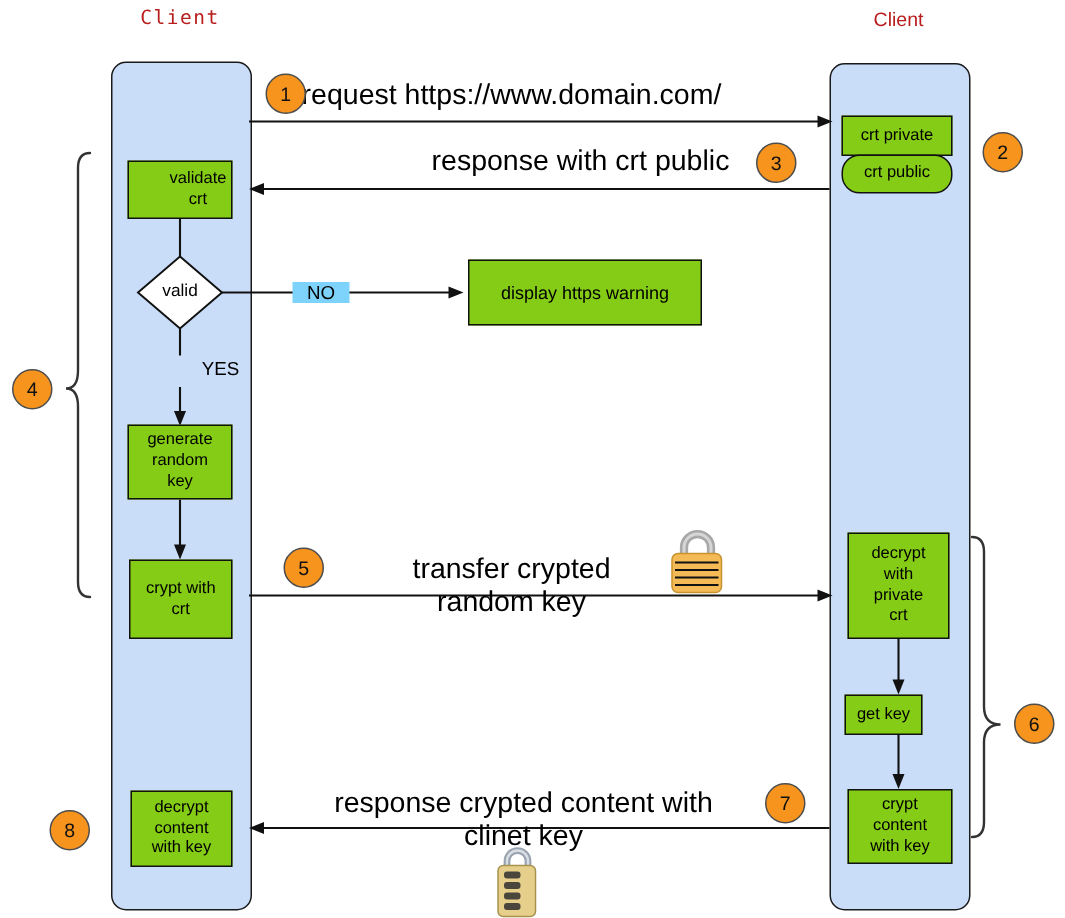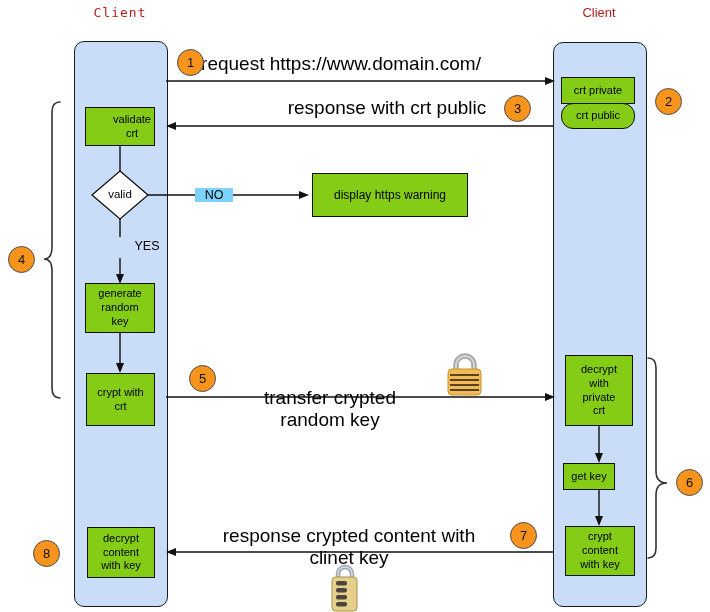--- a/index.html
+++ b/index.html
@@ -137,21 +137,21 @@
 with
 private
 crt</div>
   <div class="node" style="left:563px;top:463px;width:52px;height:27px;">get key</div>
   <div class="node" style="left:565px;top:526px;width:70px;height:50px;">crypt
 content
 with key</div>
 
   <div class="msg" style="left:156px;top:53px;width:370px;">request https://www.domain.com/</div>
   <div class="msg" style="left:287px;top:97px;width:200px;">response with crt public</div>
-  <div class="msg" style="left:230px;top:369px;width:200px;margin-top:18px;">transfer crypted random key</div>
+  <div class="msg" style="left:241px;top:369px;width:200px;">transfer crypted random key</div>
   <div class="msg" style="left:208px;top:525px;width:282px;">response crypted content with clinet key</div>
   <div class="branch-label" style="left:195px;top:188px;width:38px;background:#7dd3fc;">NO</div>
   <div class="branch-label" style="left:103px;top:239px;width:40px;margin-left:24px;">YES</div>
 
   <div class="marker" style="left:177px;top:49px;">1</div>
   <div class="marker" style="left:655px;top:88px;">2</div>
   <div class="marker" style="left:504px;top:95px;">3</div>
   <div class="marker" style="left:8px;top:246px;">4</div>
   <div class="marker" style="left:189px;top:365px;">5</div>
   <div class="marker" style="left:676px;top:469px;">6</div>

